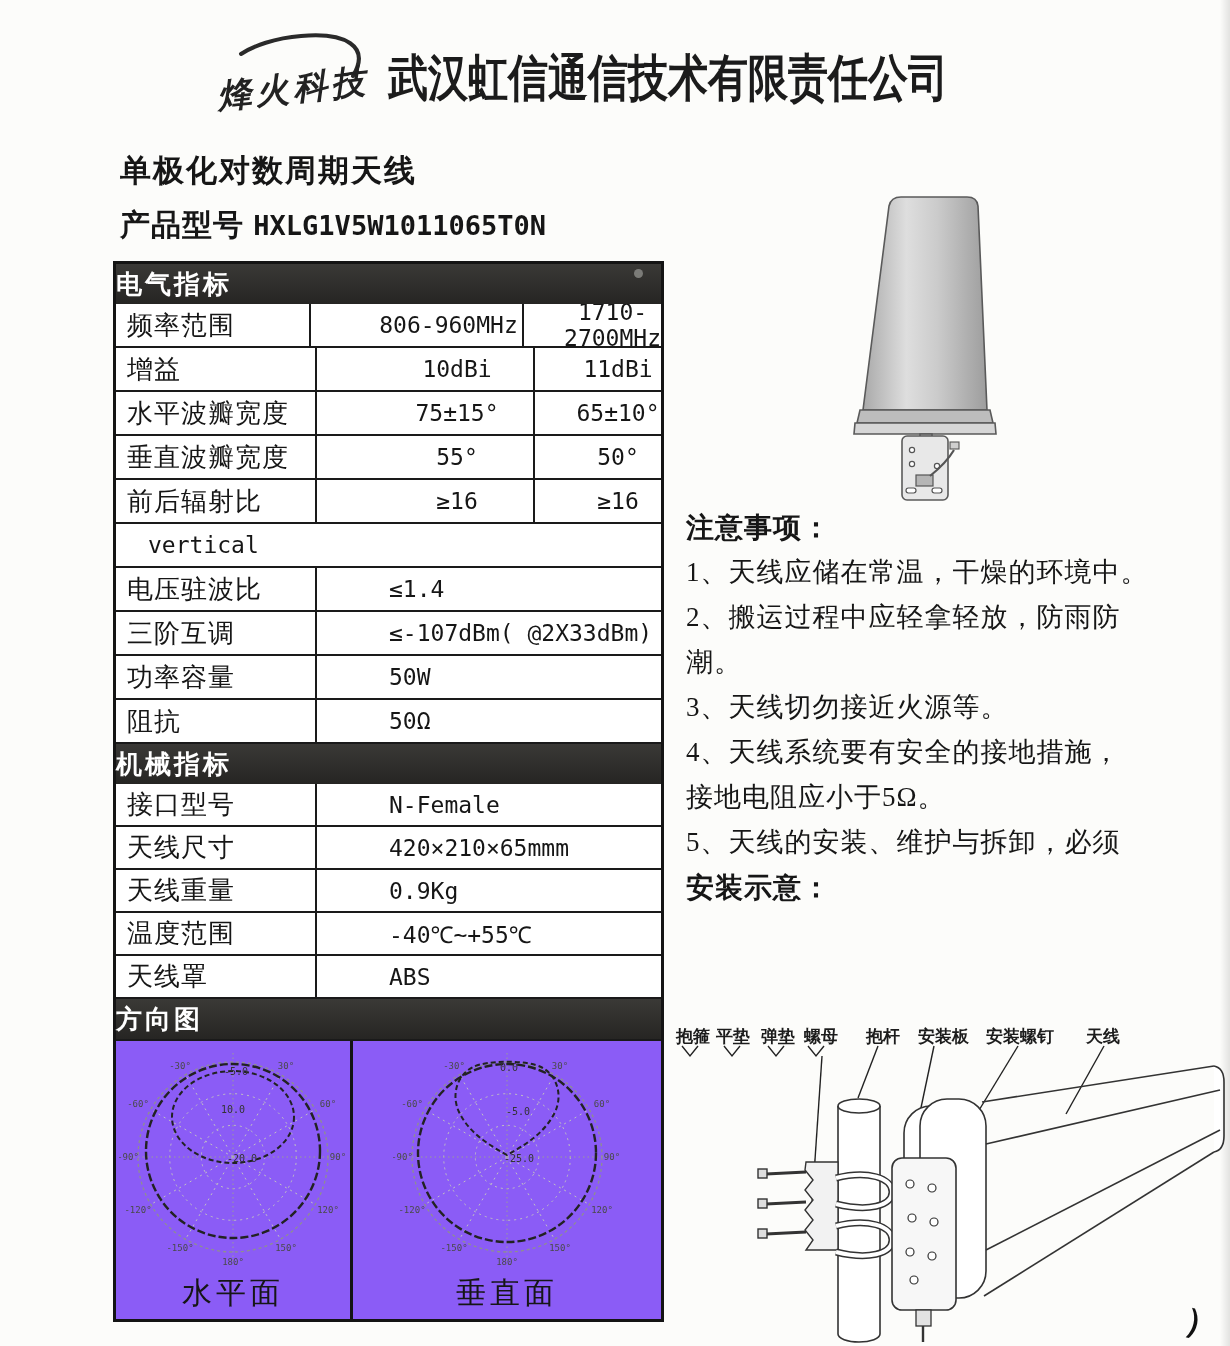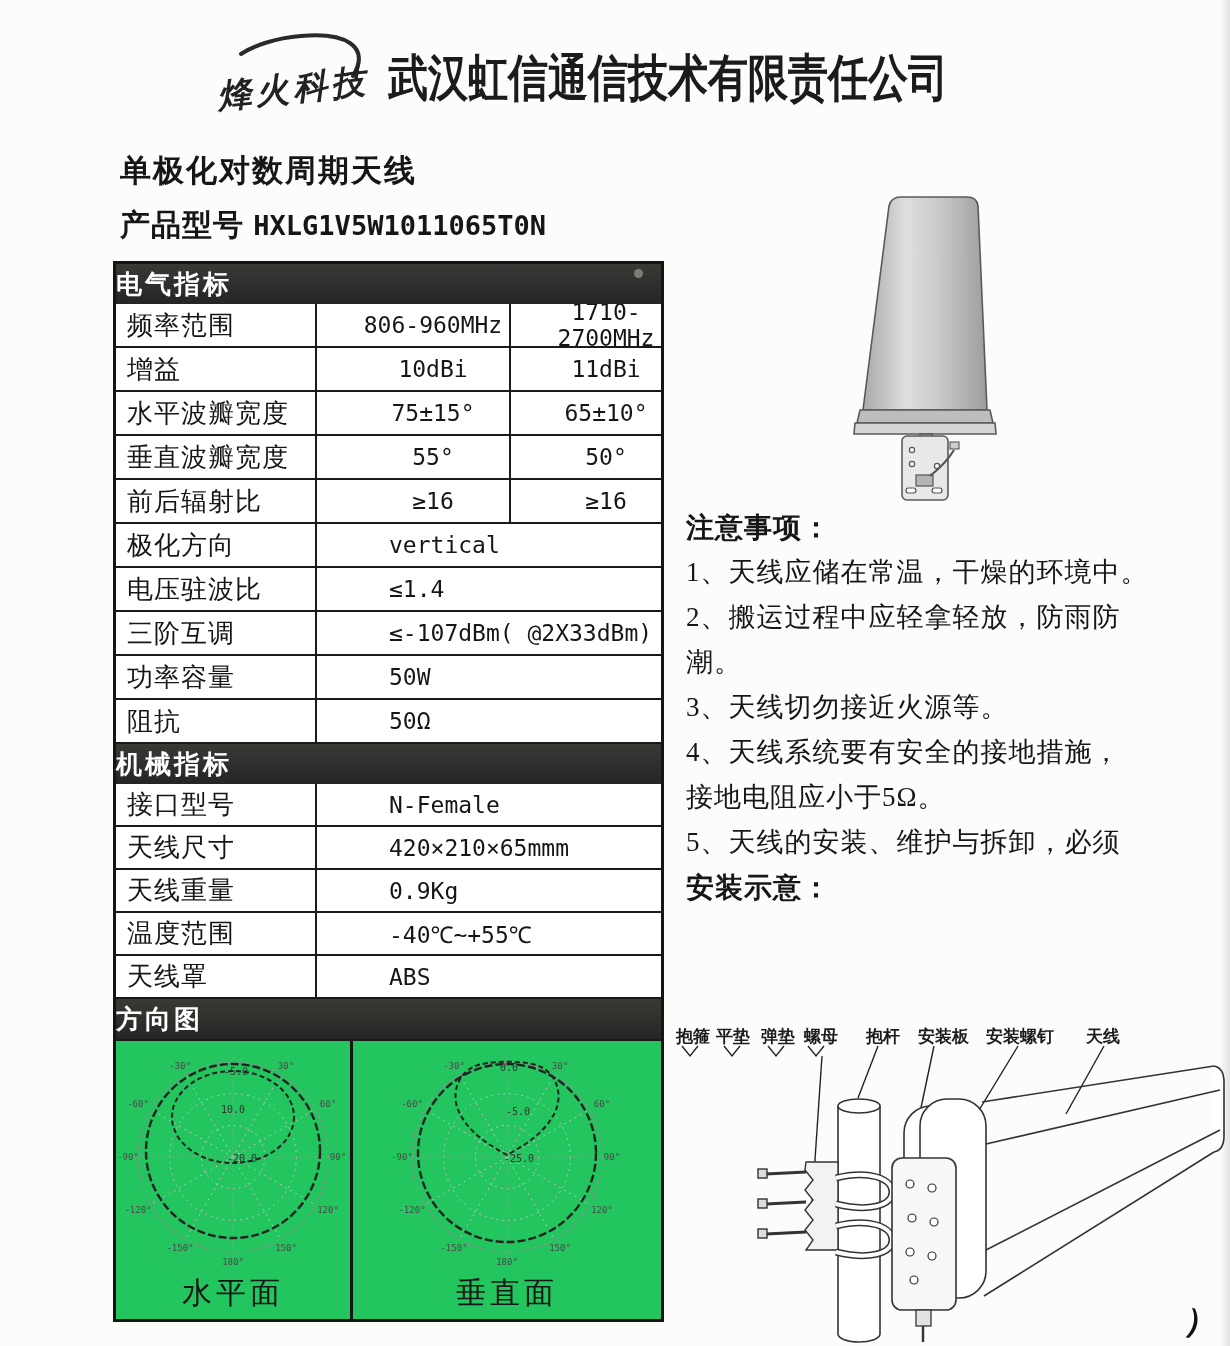--- a/index.html
+++ b/index.html
@@ -31,27 +31,27 @@
   .band{height:40px;background:linear-gradient(#3a3936,#262523);color:#fff;
         font-family:"Liberation Sans","DejaVu Sans",sans-serif;font-weight:bold;font-size:26px;
         line-height:40px;letter-spacing:3px;position:relative;}
   .band .speck{position:absolute;right:18px;top:5px;width:9px;height:9px;border-radius:50%;
         background:#8d8d8a;opacity:.8;}
   .row{display:flex;height:42px;border-top:2px solid #1a1a1a;align-items:center;background:#fff;gap:40px;}
   .row.mech{height:41px;}
   .c1{width:188px;padding-left:11px;border-right:2px solid #1a1a1a;font-size:26px;height:100%;
       display:flex;align-items:center;letter-spacing:1px;}
   .c2{width:152px;border-right:2px solid #1a1a1a;text-align:center;height:100%;
-      display:flex;align-items:center;justify-content:center;}
+      display:flex;align-items:center;justify-content:center;margin-left:24px;}
   .c3{flex:1;text-align:center;height:100%;display:flex;align-items:center;justify-content:center;}
   .cspan{flex:1;padding-left:32px;height:100%;display:flex;align-items:center;}
   .val{font-family:"DejaVu Sans Mono","Liberation Mono",monospace;font-size:23px;}
 
   
-  .pattern-area{display:flex;height:278px;border-top:2px solid #1a1a1a;background:#22c55e;}
+  .pattern-area{display:flex;height:278px;border-top:2px solid #1a1a1a;background:#8b5cf6;}
   .pat-cell{display:flex;flex-direction:column;align-items:center;justify-content:flex-start;padding-top:4px;}
   .pat-left{width:234px;border-right:3px solid #141414;}
   .pat-right{flex:1;}
   .pat-caption{font-size:30px;letter-spacing:4px;margin-top:0px;}
 
   
   .notes{position:absolute;left:686px;top:505px;width:540px;font-size:27px;line-height:45px;}
   .notes .heading{font-weight:bold;font-size:28px;letter-spacing:1px;}
   .notes .line{letter-spacing:1px;}
   .install-heading{font-weight:bold;font-size:28px;letter-spacing:1px;}
@@ -109,21 +109,20 @@
       <div class="c1">垂直波瓣宽度</div>
       <div class="c2 val">55°</div>
       <div class="c3 val">50°</div>
     </div>
     <div class="row">
       <div class="c1">前后辐射比</div>
       <div class="c2 val">≥16</div>
       <div class="c3 val">≥16</div>
     </div>
     <div class="row">
-      <div class="c1">极化方向</div>
       <div class="cspan val">vertical</div>
     </div>
     <div class="row">
       <div class="c1">电压驻波比</div>
       <div class="cspan val">≤1.4</div>
     </div>
     <div class="row">
       <div class="c1">三阶互调</div>
       <div class="cspan val">≤-107dBm( @2X33dBm)</div>
     </div>

